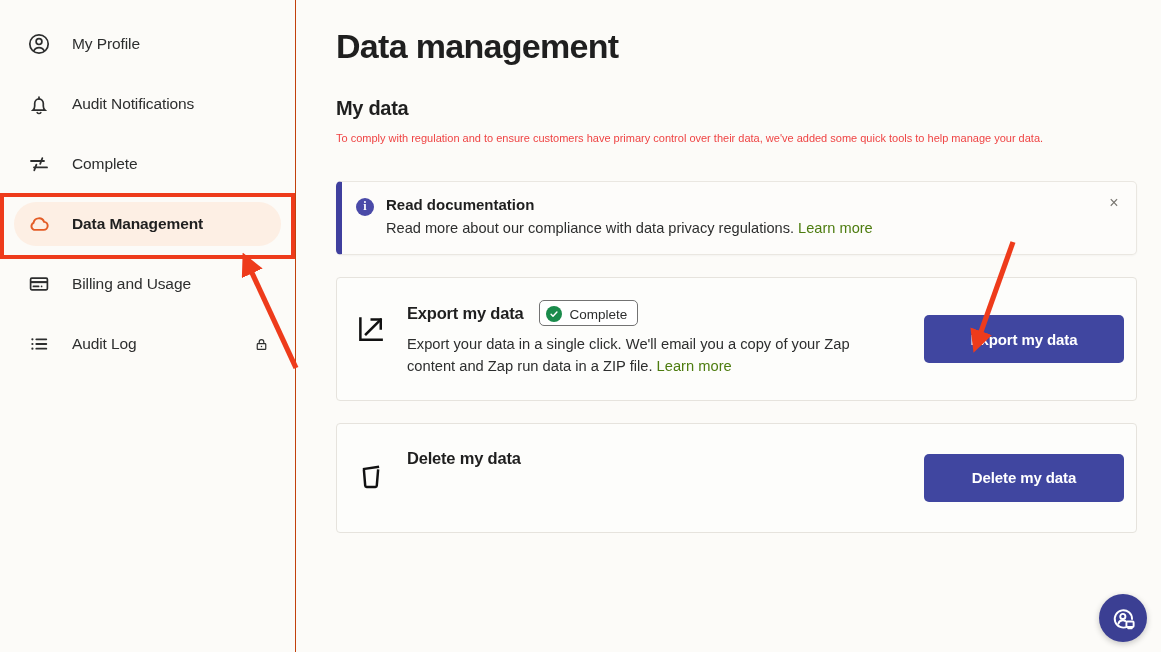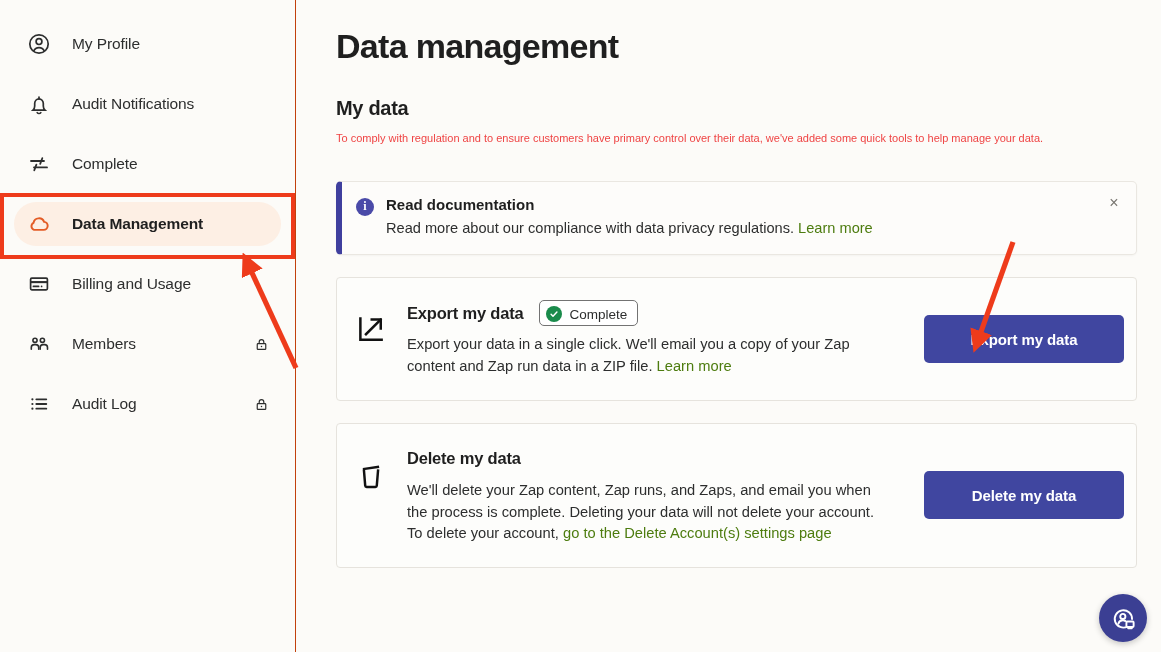--- a/index.html
+++ b/index.html
@@ -355,38 +355,20 @@
         <svg width="24" height="24" viewBox="0 0 24 24" fill="none" stroke="currentColor" stroke-width="1.7">
           <rect x="3.6" y="6.2" width="16.8" height="11.6" rx="1.2"></rect>
           <path d="M3.6 10.1h16.8" stroke-width="2.1"></path>
           <path d="M6.4 14.4h5.2" stroke-width="1.7" stroke-linecap="round"></path>
           <circle cx="14.6" cy="14.4" r="0.85" fill="currentColor" stroke="none"></circle>
         </svg>
       </span>
       <span class="nav-label">Billing and Usage</span>
     </div>
 
-    <div class="nav-item">
-      <span class="nav-icon">
-        <svg width="24" height="24" viewBox="0 0 24 24" fill="none" stroke="currentColor" stroke-width="1.6" stroke-linecap="round" stroke-linejoin="round">
-          <circle cx="8" cy="8.3" r="2.1"></circle>
-          <circle cx="15.4" cy="8.3" r="2.1"></circle>
-          <path d="M4.3 17.3v-1.9c0-1.6 1.3-2.8 2.9-2.8h1.6c1.6 0 2.9 1.2 2.9 2.8v1.9"></path>
-          <path d="M13.2 17.3v-1.9c0-1.6 1.3-2.8 2.9-2.8h1.5c1.6 0 2.9 1.2 2.9 2.8v1.9"></path>
-        </svg>
-      </span>
-      <span class="nav-label">Members</span>
-      <span class="lock">
-        <svg width="15" height="15" viewBox="0 0 24 24" fill="none" stroke="currentColor" stroke-width="1.9">
-          <rect x="5.2" y="10.6" width="13.6" height="9.2" rx="1.2"></rect>
-          <path d="M8.3 10.6V7.9a3.7 3.7 0 0 1 7.4 0v2.7"></path>
-          <circle cx="12" cy="15.1" r="1.25" fill="currentColor" stroke="none"></circle>
-        </svg>
-      </span>
-    </div>
 
     <div class="nav-item">
       <span class="nav-icon">
         <svg width="24" height="24" viewBox="0 0 24 24" fill="none" stroke="currentColor" stroke-width="1.8" stroke-linecap="round">
           <path d="M9.3 7.3h10"></path>
           <path d="M9.3 12h10"></path>
           <path d="M9.3 16.7h10"></path>
           <circle cx="5.4" cy="7.3" r="1.1" fill="currentColor" stroke="none"></circle>
           <circle cx="5.4" cy="12" r="1.1" fill="currentColor" stroke="none"></circle>
           <circle cx="5.4" cy="16.7" r="1.1" fill="currentColor" stroke="none"></circle>
@@ -453,21 +435,20 @@
       <div class="card-icon">
         <svg width="30" height="32" viewBox="0 0 24 26" fill="none" stroke="currentColor" stroke-width="2" stroke-linejoin="round">
           <path d="M5.4 7.4l13.2-1.9"></path>
           <path d="M6.2 7.7l1.1 13.2c.05.6.5 1 1.1 1h7.2c.6 0 1.05-.4 1.1-1l1.1-13.2"></path>
         </svg>
       </div>
       <div class="card-body">
         <div class="card-head">
           <span class="card-title">Delete my data</span>
         </div>
-        <div class="card-desc"><span>We'll delete your Zap content, Zap runs, and Zaps, and email you when the process is complete. Deleting your data will not delete your account. To delete your account,</span> <a class="inline-link">go to the Delete Account(s) settings page</a></div>
       </div>
       <div class="card-action">
         <button class="btn-primary">Delete my data</button>
       </div>
     </section>
 
   </main>
 
   <div id="support-bubble">
     <svg width="27" height="27" viewBox="0 0 24 24" fill="none" stroke="#FFFFFF" stroke-width="1.7" stroke-linecap="round" stroke-linejoin="round">

